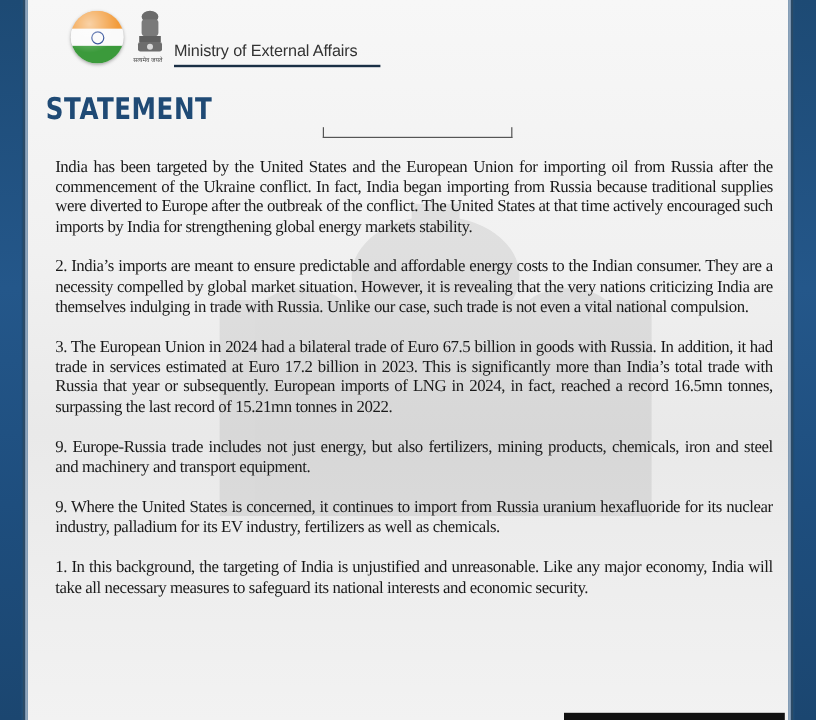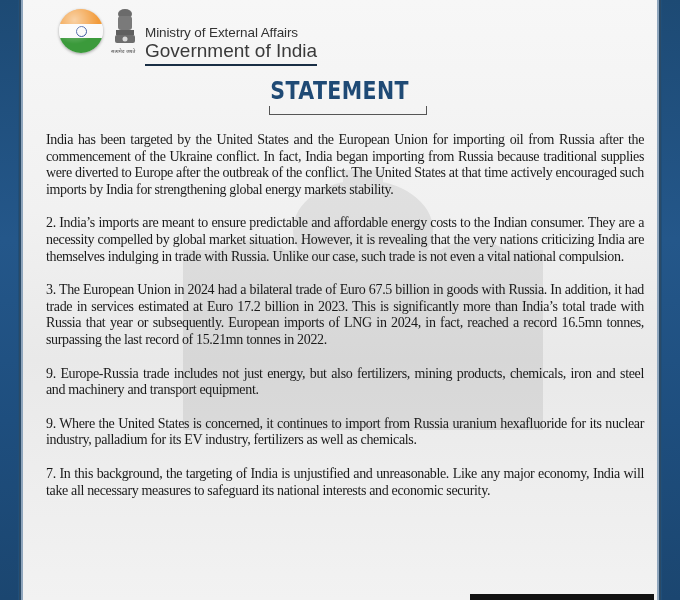--- a/index.html
+++ b/index.html
@@ -45,21 +45,21 @@
     position: absolute; inset: 0; border-radius: 50%;
     background: radial-gradient(circle at 35% 25%, rgba(255,255,255,0.55), rgba(255,255,255,0) 55%);
   }
   .emblem { width: 28px; height: 46px; margin-left: 8px; position: relative; }
   .emblem-caption { position: absolute; bottom: 0; left: 0; font-size: 5px; color: #444; white-space: nowrap; }
   .brand { margin-left: 6px; display: flex; flex-direction: column; margin-top: 28px; }
   .brand .ministry { font-size: 13.5px; color: #333; letter-spacing: -0.1px; line-height: 16px; }
   .brand .gov { font-size: 19px; color: #3a3a3a; line-height: 20px; }
   .brand .rule { height: 2px; background: #1a2f45; margin-top: 3px; width: 172px; }
   .title-wrap {
-    position: absolute; left: 0; right: 0; top: 76px; text-align: center;
+    position: absolute; left: 0; right: 0; top: 76px; text-align: left;
   }
   .title {
     display: inline-block; font-family: "DejaVu Sans", sans-serif; font-weight: bold;
     font-size: 25px; color: #1f4a75; letter-spacing: 0.5px; transform: scaleX(0.82);
     transform-origin: center;
   }
   .title-bracket {
     position: absolute; left: 246px; width: 156px; top: 30px; height: 8px;
     border-left: 1px solid #555; border-right: 1px solid #555; border-bottom: 1px solid #555;
   }
@@ -104,33 +104,32 @@
         <ellipse cx="14" cy="6" rx="7" ry="5" fill="#6b6b6b"></ellipse>
         <rect x="7" y="8" width="14" height="14" rx="3" fill="#7a7a7a"></rect>
         <rect x="5" y="22" width="18" height="5" fill="#5f5f5f"></rect>
         <rect x="4" y="27" width="20" height="8" rx="2" fill="#6d6d6d"></rect>
         <circle cx="14" cy="31" r="2.5" fill="#d8d8d8"></circle>
       </svg>
       <span class="emblem-caption">सत्यमेव जयते</span>
     </div>
     <div class="brand">
       <span class="ministry">Ministry of External Affairs</span>
-      <span class="gov">Government of India</span>
       <div class="rule"></div>
     </div>
   </div>
 
   <div class="title-wrap">
     <span class="title">STATEMENT</span>
     <div class="title-bracket"></div>
   </div>
 
   <div class="body">
     <p>India has been targeted by the United States and the European Union for importing oil from Russia after the commencement of the Ukraine conflict. In fact, India began importing from Russia because traditional supplies were diverted to Europe after the outbreak of the conflict. The United States at that time actively encouraged such imports by India for strengthening global energy markets stability.</p>
     <p>2. India’s imports are meant to ensure predictable and affordable energy costs to the Indian consumer. They are a necessity compelled by global market situation. However, it is revealing that the very nations criticizing India are themselves indulging in trade with Russia. Unlike our case, such trade is not even a vital national compulsion.</p>
     <p>3. The European Union in 2024 had a bilateral trade of Euro 67.5 billion in goods with Russia. In addition, it had trade in services estimated at Euro 17.2 billion in 2023. This is significantly more than India’s total trade with Russia that year or subsequently. European imports of LNG in 2024, in fact, reached a record 16.5mn tonnes, surpassing the last record of 15.21mn tonnes in 2022.</p>
     <p>9. Europe-Russia trade includes not just energy, but also fertilizers, mining products, chemicals, iron and steel and machinery and transport equipment.</p>
     <p>9. Where the United States is concerned, it continues to import from Russia uranium hexafluoride for its nuclear industry, palladium for its EV industry, fertilizers as well as chemicals.</p>
-    <p>7. In this background, the targeting of India is unjustified and unreasonable. Like any major economy, India will take all necessary measures to safeguard its national interests and economic security.</p>
+    <p>1. In this background, the targeting of India is unjustified and unreasonable. Like any major economy, India will take all necessary measures to safeguard its national interests and economic security.</p>
   </div>
 
   <div class="bottom-bar"></div>
 </div>
 
 </body></html>

